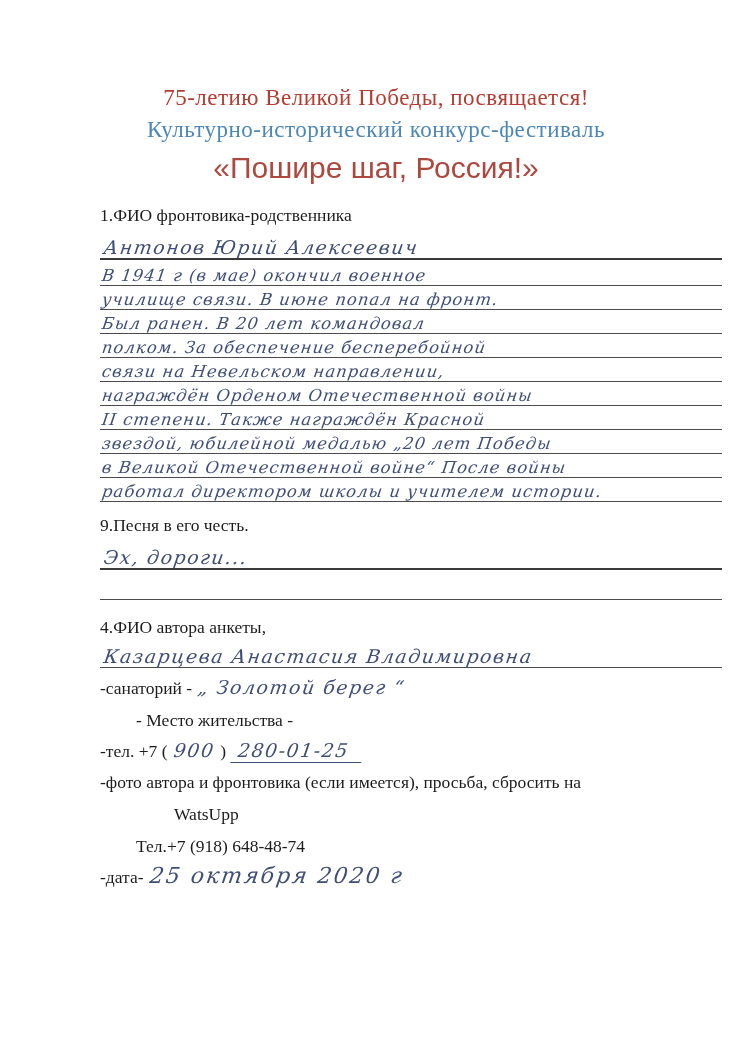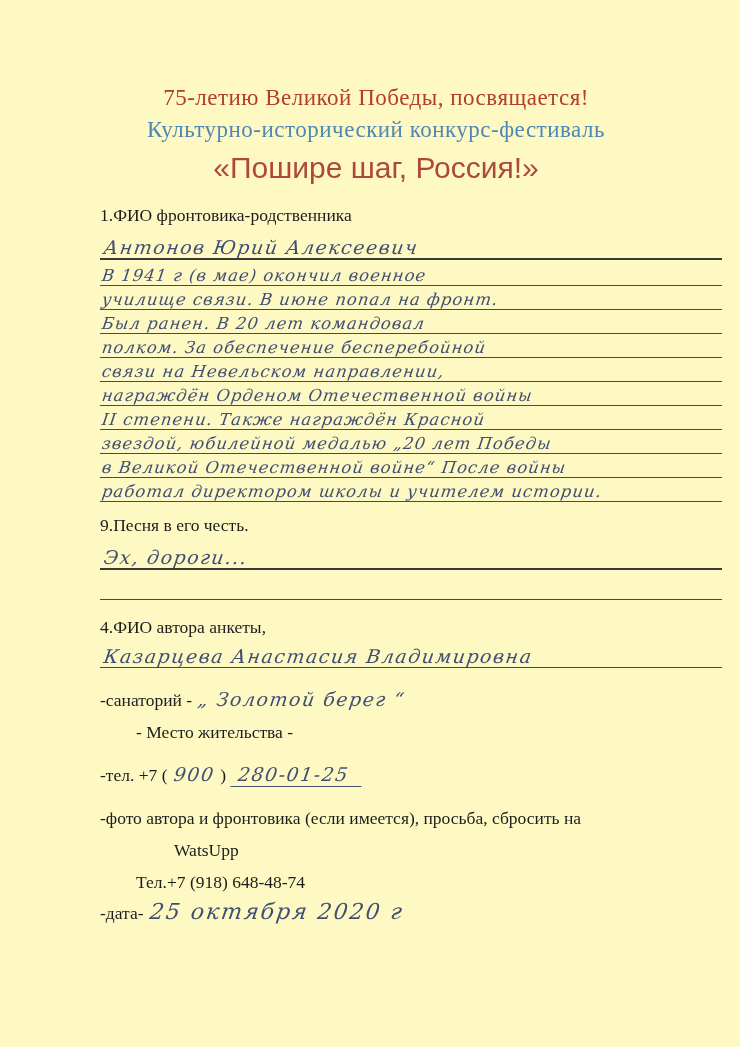--- a/index.html
+++ b/index.html
@@ -5,21 +5,21 @@
   html, body {
     margin: 0;
     padding: 0;
     background: #e8e8e8;
   }
   .page {
     position: relative;
     width: 740px;
     height: 1047px;
     margin: 0 auto;
-    background: #fef9c3;
+    background: #ffffff;
     overflow: hidden;
     font-family: "Liberation Serif", serif;
     color: #1c1c1c;
     box-sizing: border-box;
     padding: 83px 18px 0 100px;
   }
   
   .title-block { text-align: center; margin-right: 70px; }
   .title-red {
     font-size: 23px;
@@ -86,21 +86,21 @@
     display: flex;
     align-items: baseline;
     gap: 6px;
   }
   .underlined {
     border-bottom: 1.5px solid #3f4e74;
     padding: 0 14px 1px 6px;
   }
   
   .mt6  { margin-top: 6px; }
-  .mt8  { margin-top: 20px; }
+  .mt8  { margin-top: 8px; }
   .mt10 { margin-top: 10px; margin-left: 36px; }
   .mt12 { margin-top: 12px; }
   .mt14 { margin-top: 14px; }
   .mt16 { margin-top: 16px; }
 </style>
 </head>
 <body>
 
 <div class="page">
 

